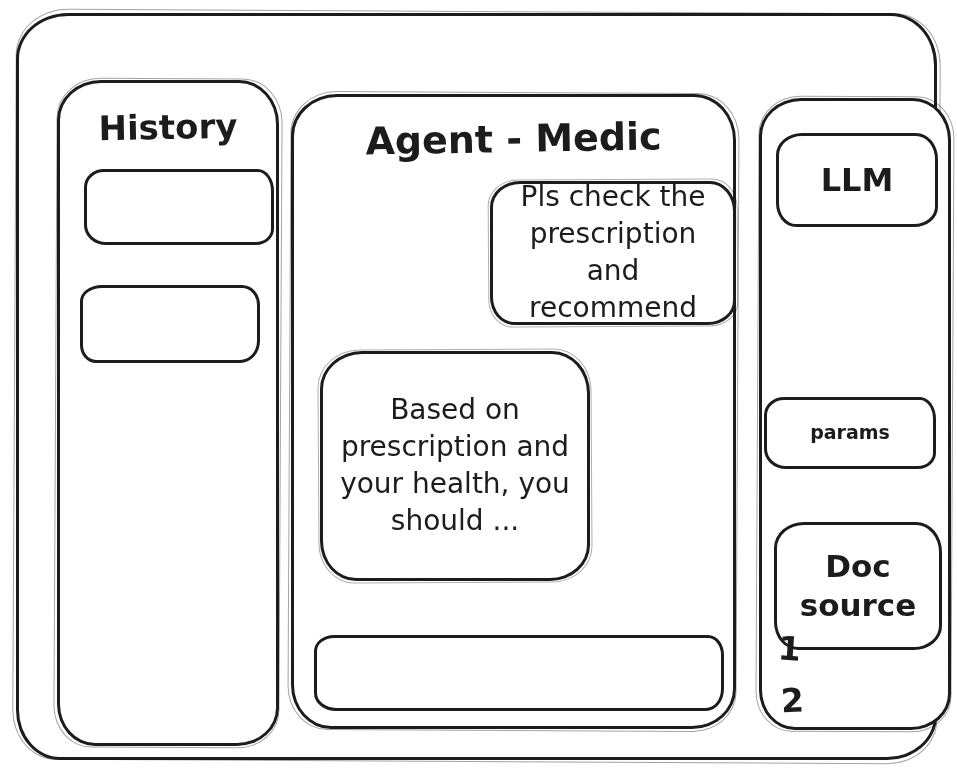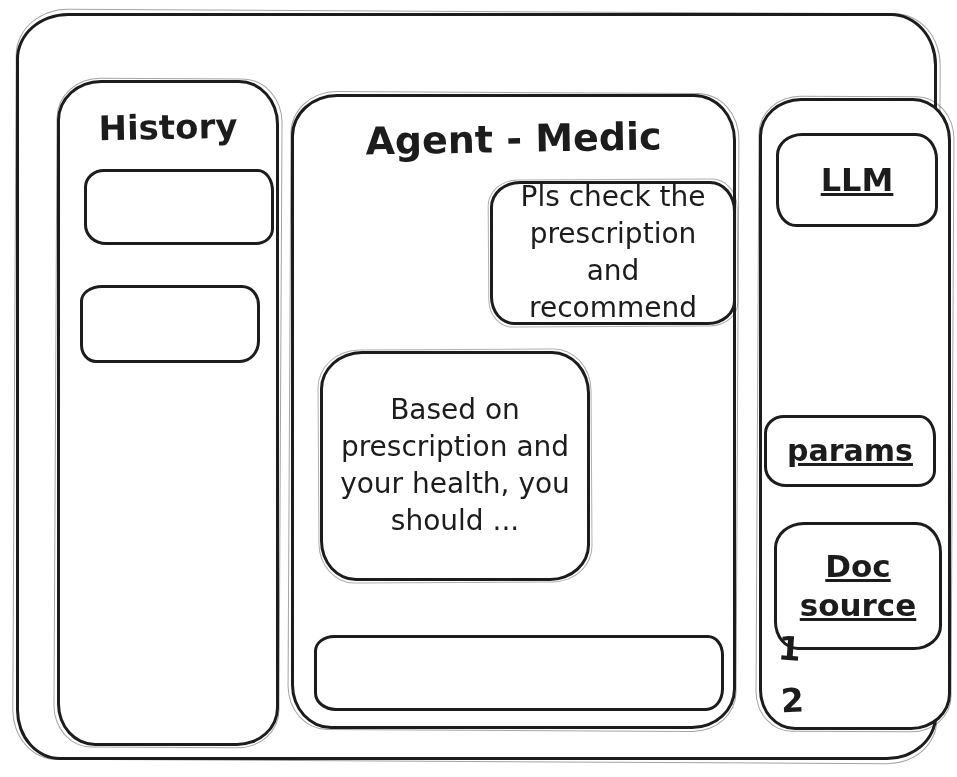--- a/index.html
+++ b/index.html
@@ -48,25 +48,25 @@
     border:3px solid var(--ink); background:var(--paper); cursor:text;
     border-radius:20px 16px 18px 22px / 16px 20px 22px 18px;
   }
 
   
   .tools { left:740px; top:82px; width:192px; height:632px; border-radius:42px 38px 40px 36px / 38px 42px 36px 40px; }
   .tool-btn {
     position:absolute; display:flex; align-items:center; justify-content:center;
     border:3px solid var(--ink); background:var(--paper); color:var(--ink);
     font-family:"DejaVu Sans", sans-serif; font-size:32px; font-weight:600;
-    text-align:center; line-height:1.25; cursor:pointer; appearance:none;text-decoration:underline;
+    text-align:center; line-height:1.25; cursor:pointer; appearance:none;
   }
   .tool-btn.llm    { left:14px; top:32px;  width:162px; height:94px;  border-radius:26px 22px 24px 20px / 22px 26px 20px 24px; }
   .tool-btn.ocr    { left:11px; top:146px; width:164px; height:92px;  border-radius:24px 28px 22px 26px / 26px 22px 28px 24px; }
-  .tool-btn.params { left:2px;  top:314px; width:172px; height:72px;  font-size:30px; border-radius:20px 16px 18px 22px / 18px 22px 16px 20px; }
+  .tool-btn.params { left:2px;  top:296px; width:172px; height:72px;  font-size:19px; border-radius:20px 16px 18px 22px / 18px 22px 16px 20px; }
   .tool-btn.doc    { left:12px; top:421px; width:168px; height:128px; font-size:31px; padding:6px 28px; border-radius:30px 26px 28px 24px / 26px 30px 24px 28px; }
   .doc-num { position:absolute; font-size:33px; font-weight:600; cursor:pointer; }
   .doc-num.n1 { left:16px; top:528px; transform:rotate(4deg); }
   .doc-num.n2 { left:19px; top:580px; transform:rotate(-3deg); }
 </style>
 </head>
 <body>
 
 <div class="sk frame">
 

